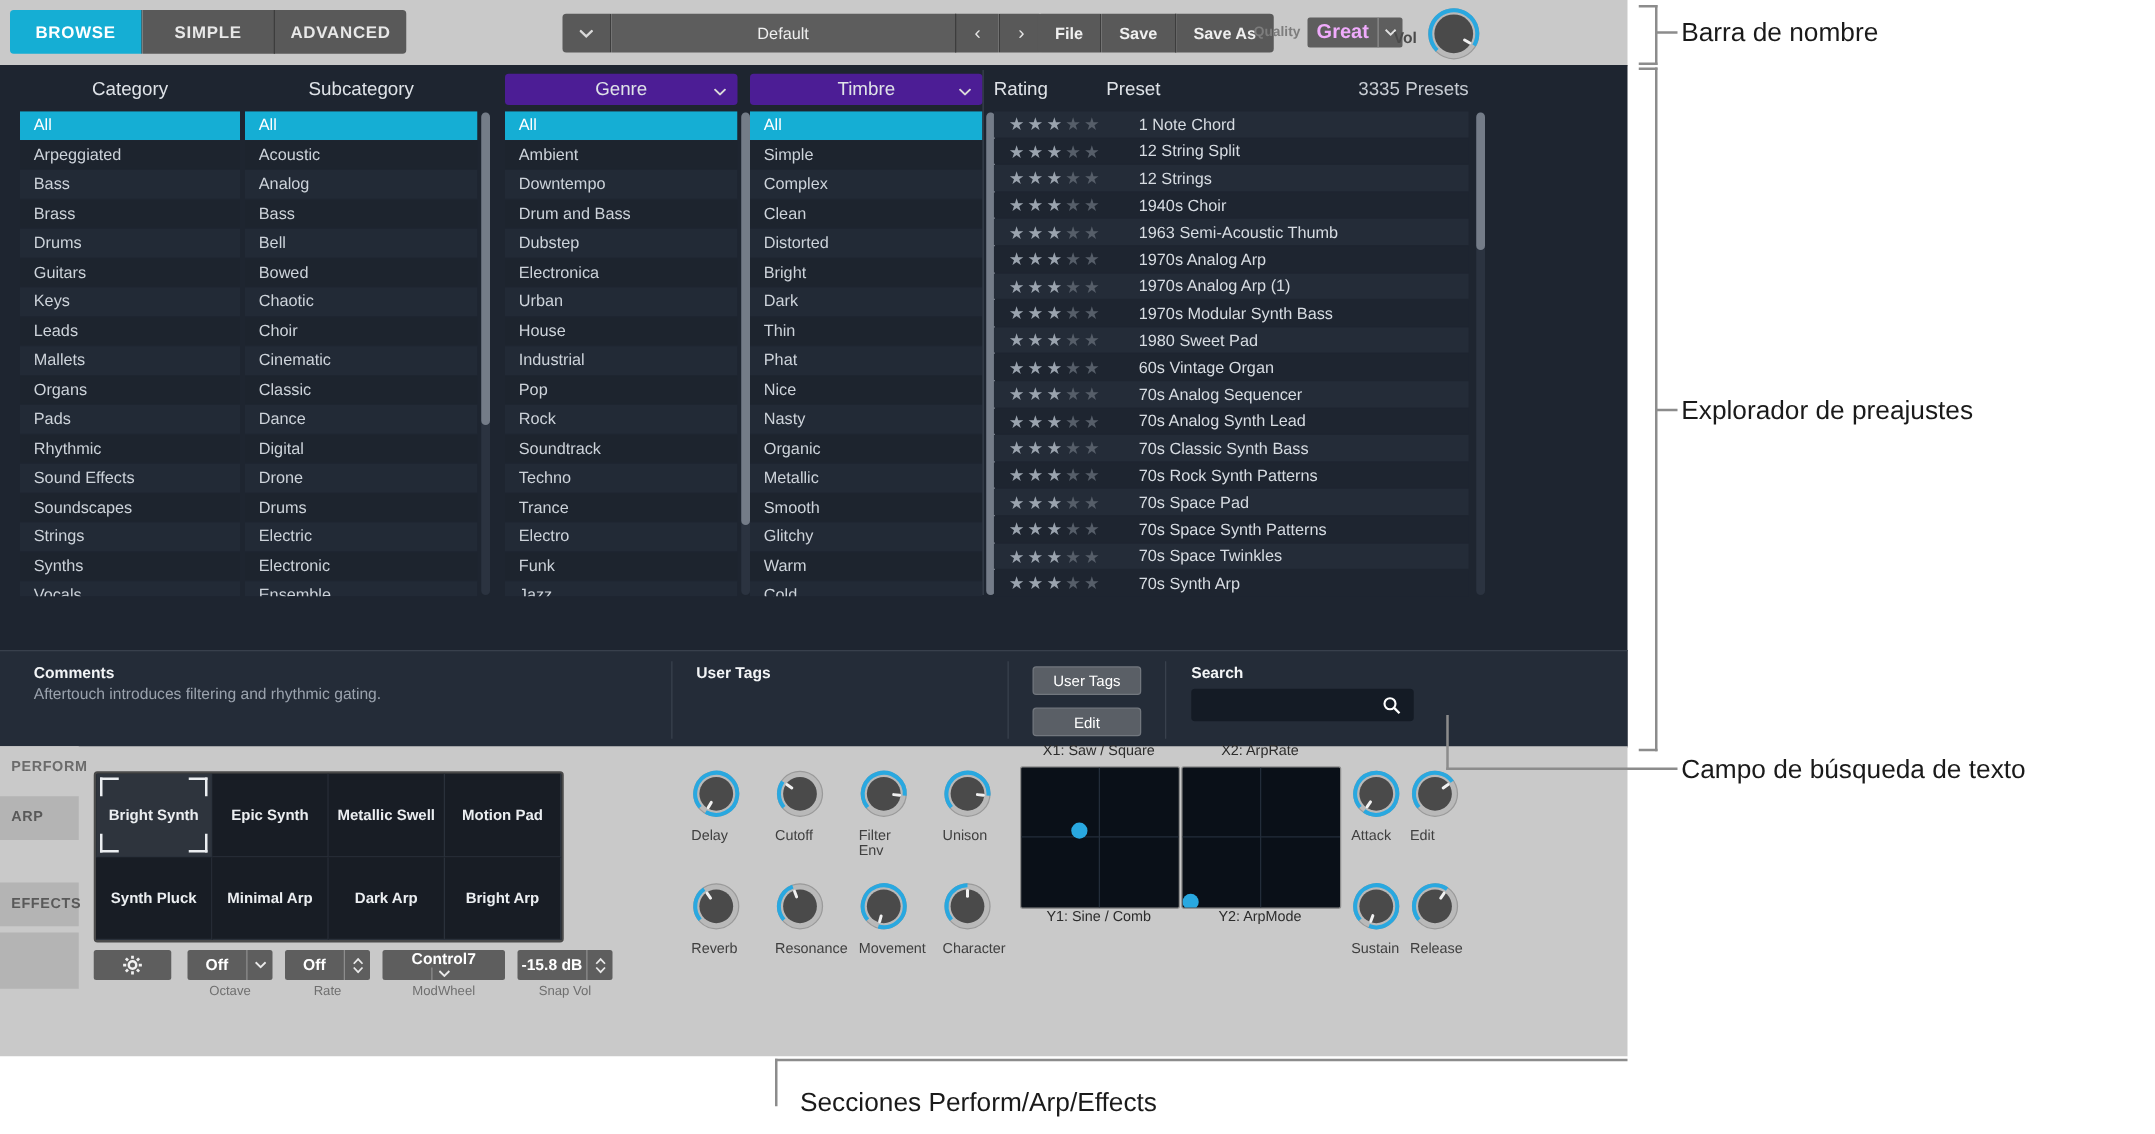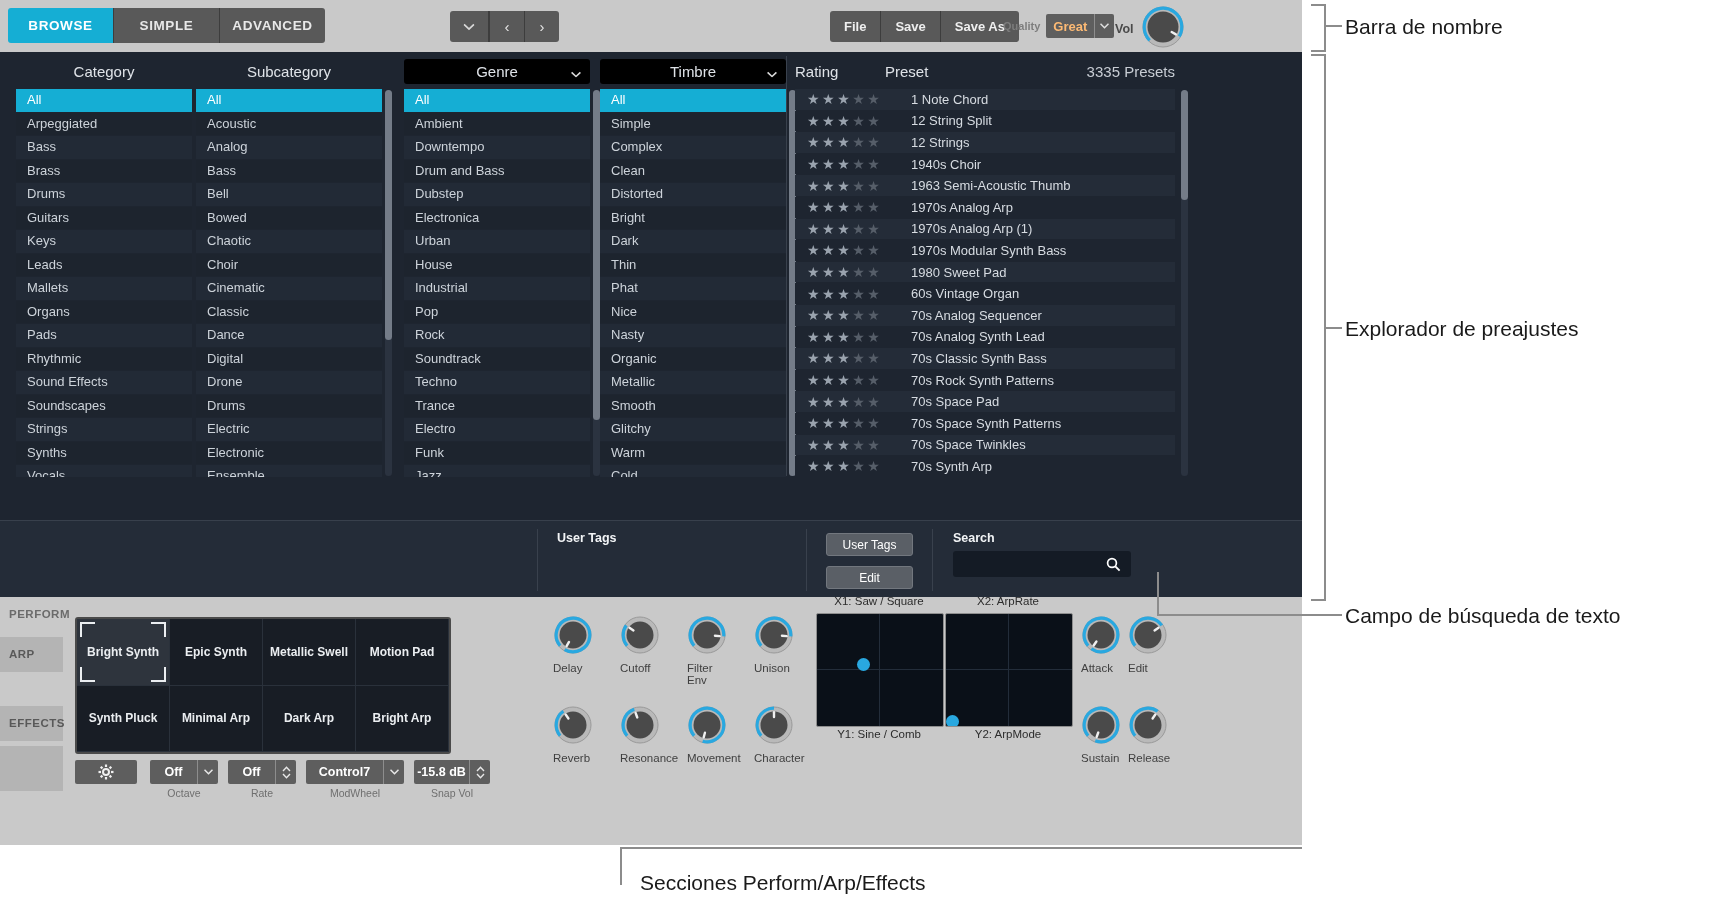--- a/index.html
+++ b/index.html
@@ -35,32 +35,32 @@
   .fbtn{height:31px;line-height:31px;background:#595959;color:#efefef;
         font-size:13px;font-weight:bold;padding:0 14px;border-right:1px solid #3d3d3d;
         cursor:pointer;}
   .fbtn:first-child{border-radius:3px 0 0 3px;}
   .fbtn:last-child{border-radius:0 3px 3px 0;border-right:none;}
 
   .qualwrap{position:absolute;left:1003px;top:14px;display:flex;align-items:center;}
   .qlabel{color:#7d7d7d;font-size:11px;margin-right:6px;font-weight:bold;}
   .qbox{height:24px;background:#5e5e5e;border-radius:2px;display:flex;align-items:center;
         cursor:pointer;}
-  .qval{color:#fdba74;font-size:13px;font-weight:bold;padding:0 7px;}
+  .qval{color:#f0abfc;font-size:16px;font-weight:bold;padding:0 7px;}
   .qarr{width:19px;height:24px;border-left:1px solid #8d8d8d;display:flex;
         align-items:center;justify-content:center;}
 
   .volwrap{position:absolute;left:1115px;top:5px;display:flex;align-items:center;}
   .vollabel{color:#4a4a4a;font-size:12.5px;font-weight:bold;margin-right:7px;}
 
   
   .browser{position:absolute;left:0;top:52px;width:1302px;height:545px;background:#1e2530;}
   .colhead{position:absolute;top:7px;height:25px;color:#dfe3e8;font-size:15px;
            display:flex;align-items:center;justify-content:center;}
-  .menuhead{background:#000000;border-radius:3px;text-align:right;}
+  .menuhead{background:#4c1d95;border-radius:3px;text-align:right;}
   .menuhead .chev{position:absolute;right:9px;top:50%;transform:translateY(-50%);}
 
   .listcol{position:absolute;top:37px;overflow:hidden;}
   .litem{height:22.5px;line-height:22.5px;color:#cdd3da;font-size:13px;
          padding-left:11px;background:#222a36;margin-bottom:1px;
          white-space:nowrap;overflow:hidden;cursor:default;}
   .litem.alt{background:#1d242e;}
   .litem.sel{background:#15aed4;color:#fff;}
   .scroll{position:absolute;width:7px;background:#2b3340;border-radius:4px;}
   .scroll i{position:absolute;left:0;width:7px;background:#747c88;border-radius:4px;display:block;}
@@ -138,20 +138,21 @@
         <div class="vtab">SIMPLE</div>
         <div class="vtab">ADVANCED</div>
       </div>
 
     <div class="presetgrp">
       <div class="pmenu">
         <svg width="11" height="7" viewBox="0 0 11 7" style="position:absolute;left:50%;top:50%;transform:translate(-50%,-50%)">
             <path d="M0.5 0.8 L5.5 5.6 L10.5 0.8" fill="none" stroke="#d8d8d8" stroke-width="1.8"></path>
           </svg>
       </div>
+      <div class="pname">Default</div>
       <div class="pprev">‹</div>
       <div class="pnext">›</div>
     </div>
 
     <div class="filegrp" id="fileBtns">
         <div class="fbtn">File</div>
         <div class="fbtn">Save</div>
         <div class="fbtn">Save As</div>
       </div>
 
@@ -467,20 +468,24 @@
           <div class="pcell">70s Synth Arp</div>
         </div>
       </div>
       <div class="scroll" style="left: 1181px; top: 38px; height: 386px;">
         <i style="top:0;height:110px"></i>
       </div>
       <div class="divv" style="left: 786px; top: 4px; height: 420px;"></div>
     </div>
 
   <div class="comments">
+    <div style="position:absolute;left:27px;top:10px;">
+      <div class="clabel">Comments</div>
+      <div class="ctext">Aftertouch introduces filtering and rhythmic gating.</div>
+    </div>
     <div class="divv" style="left:537px;top:8px;height:62px;"></div>
     <div class="clabel" style="position:absolute;left:557px;top:10px;">User Tags</div>
     <div class="divv" style="left:806px;top:8px;height:62px;"></div>
     <div class="tagbtn" style="position:absolute;left:826px;top:12px;">User Tags</div>
     <div class="tagbtn" style="position:absolute;left:826px;top:45px;">Edit</div>
     <div class="divv" style="left:932px;top:8px;height:62px;"></div>
     <div class="clabel" style="position:absolute;left:953px;top:10px;">Search</div>
     <div class="srchbox" style="position:absolute;left:953px;top:30px;">
       <svg width="15" height="15" viewBox="0 0 15 15" style="position:absolute;right:10px;top:6px">
         <circle cx="6" cy="6" r="4.4" fill="none" stroke="#ffffff" stroke-width="1.7"></circle>
@@ -561,21 +566,21 @@
             <span class="ctlarr">
               <svg width="9" height="13" viewBox="0 0 9 13">
                 <path d="M1 5 L4.5 1.3 L8 5" fill="none" stroke="#e8e8e8" stroke-width="1.4"></path>
                 <path d="M1 8 L4.5 11.7 L8 8" fill="none" stroke="#e8e8e8" stroke-width="1.4"></path>
               </svg>
             </span>
           </div>
           <div class="ctlname">Rate</div>
         </div>
         <div class="ctl">
-          <div class="ctlbox" style="width: 98px;">
+          <div class="ctlbox" style="width: 98px; flex-direction: column;">
             <span class="ctlv">Control7</span>
             <span class="ctlarr">
               <svg width="9" height="6" viewBox="0 0 9 6">
                 <path d="M0.5 0.8 L4.5 4.8 L8.5 0.8" fill="none" stroke="#e8e8e8" stroke-width="1.5"></path>
               </svg>
             </span>
           </div>
           <div class="ctlname">ModWheel</div>
         </div>
         <div class="ctl">

